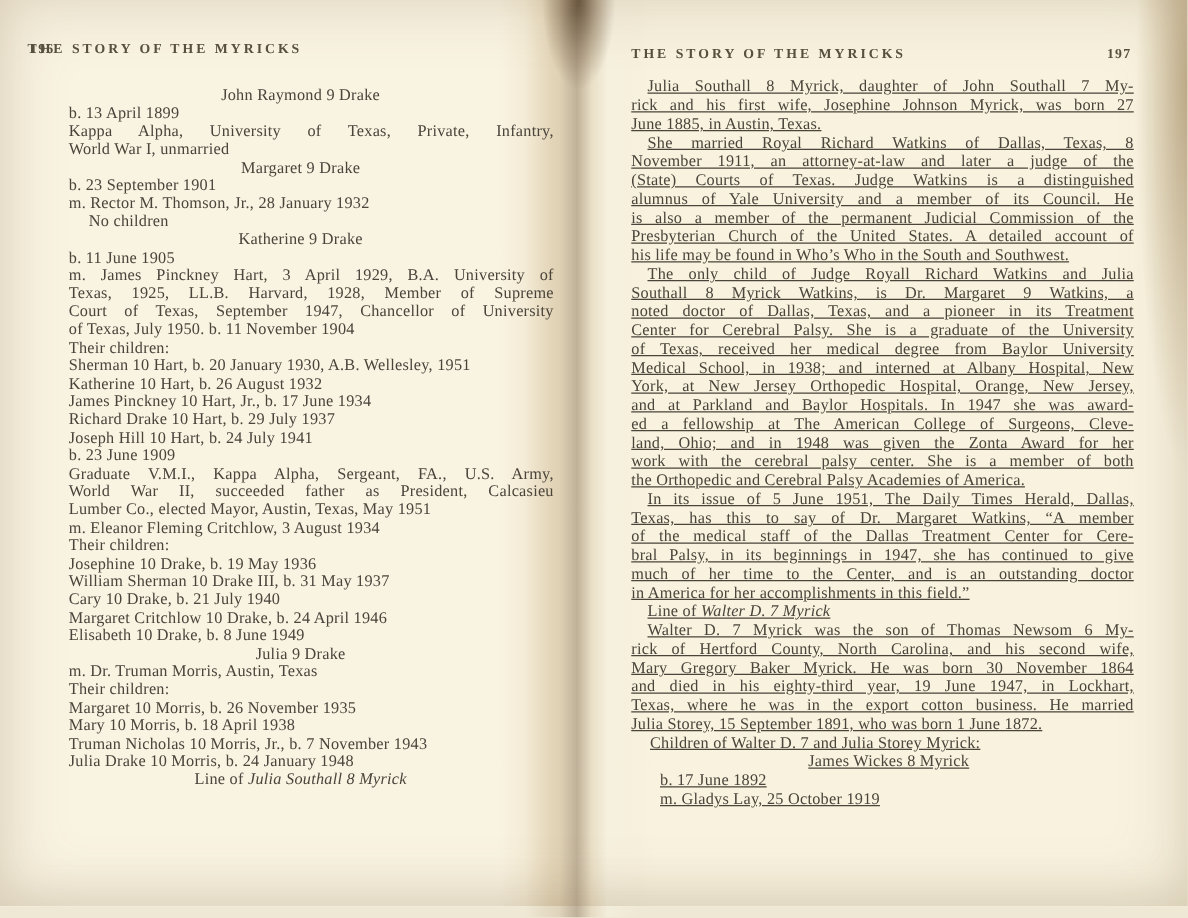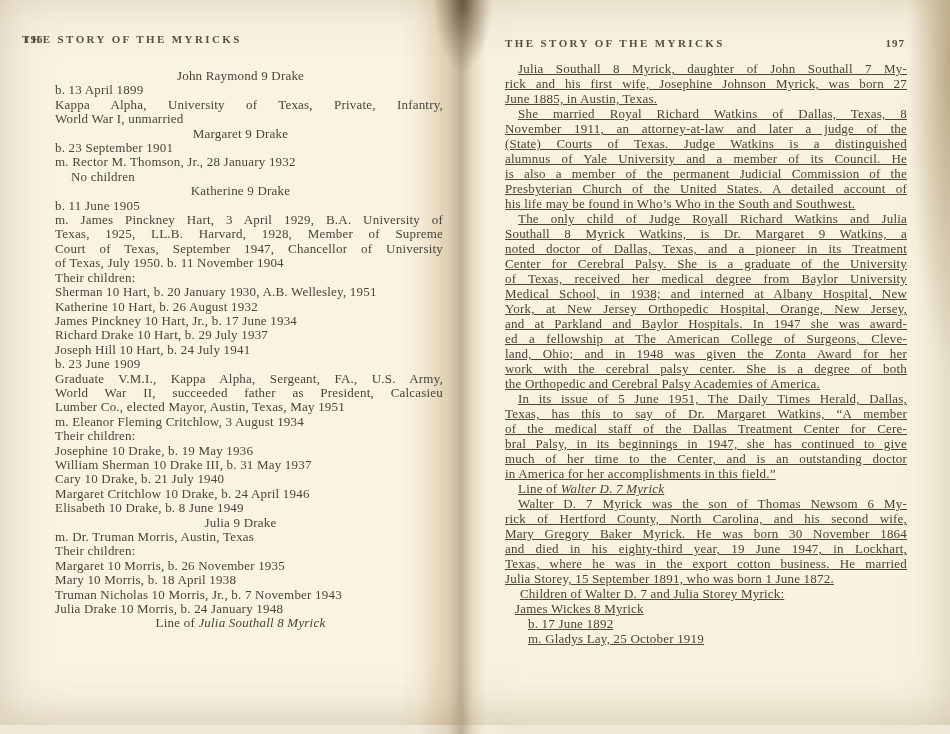--- a/index.html
+++ b/index.html
@@ -38,21 +38,21 @@
   .left .body{top:69px;left:22px;width:421px;}
   .right .body{top:61px;left:60px;width:402px;}
   .ln{white-space:normal;}
   .left .ln{line-height:14.4px;}
   .right .ln{line-height:15px;text-decoration:underline;}
   .just{text-align:justify;text-align-last:justify;}
   .pind{text-indent:13px;}
   .left .i0{padding-left:16px;text-align:center;}
   .left .i1{padding-left:33px;}
   .left .i2{padding-left:49px;}
-  .right .i0{padding-left:10px;}
+  .right .i0{padding-left:10px;text-align:center;}
   .right .i1{padding-left:15px;}
   .right .i2{padding-left:23px;}
   i{font-style:italic;}
 </style>
 </head>
 <body>
 
 <div class="book">
   <div class="gutter"></div>
   <div class="gutter-top"></div>
@@ -125,21 +125,21 @@
         <div class="ln pind just">The only child of Judge Royall Richard Watkins and Julia</div>
         <div class="ln just">Southall 8 Myrick Watkins, is Dr. Margaret 9 Watkins, a</div>
         <div class="ln just">noted doctor of Dallas, Texas, and a pioneer in its Treatment</div>
         <div class="ln just">Center for Cerebral Palsy. She is a graduate of the University</div>
         <div class="ln just">of Texas, received her medical degree from Baylor University</div>
         <div class="ln just">Medical School, in 1938; and interned at Albany Hospital, New</div>
         <div class="ln just">York, at New Jersey Orthopedic Hospital, Orange, New Jersey,</div>
         <div class="ln just">and at Parkland and Baylor Hospitals. In 1947 she was award-</div>
         <div class="ln just">ed a fellowship at The American College of Surgeons, Cleve-</div>
         <div class="ln just">land, Ohio; and in 1948 was given the Zonta Award for her</div>
-        <div class="ln just">work with the cerebral palsy center. She is a degree of both</div>
+        <div class="ln just">work with the cerebral palsy center. She is a member of both</div>
         <div class="ln">the Orthopedic and Cerebral Palsy Academies of America.</div>
         <div class="ln pind just">In its issue of 5 June 1951, The Daily Times Herald, Dallas,</div>
         <div class="ln just">Texas, has this to say of Dr. Margaret Watkins, “A member</div>
         <div class="ln just">of the medical staff of the Dallas Treatment Center for Cere-</div>
         <div class="ln just">bral Palsy, in its beginnings in 1947, she has continued to give</div>
         <div class="ln just">much of her time to the Center, and is an outstanding doctor</div>
         <div class="ln">in America for her accomplishments in this field.”</div>
         <div class="ln pind">Line of <i>Walter D. 7 Myrick</i></div>
         <div class="ln pind just">Walter D. 7 Myrick was the son of Thomas Newsom 6 My-</div>
         <div class="ln just">rick of Hertford County, North Carolina, and his second wife,</div>

